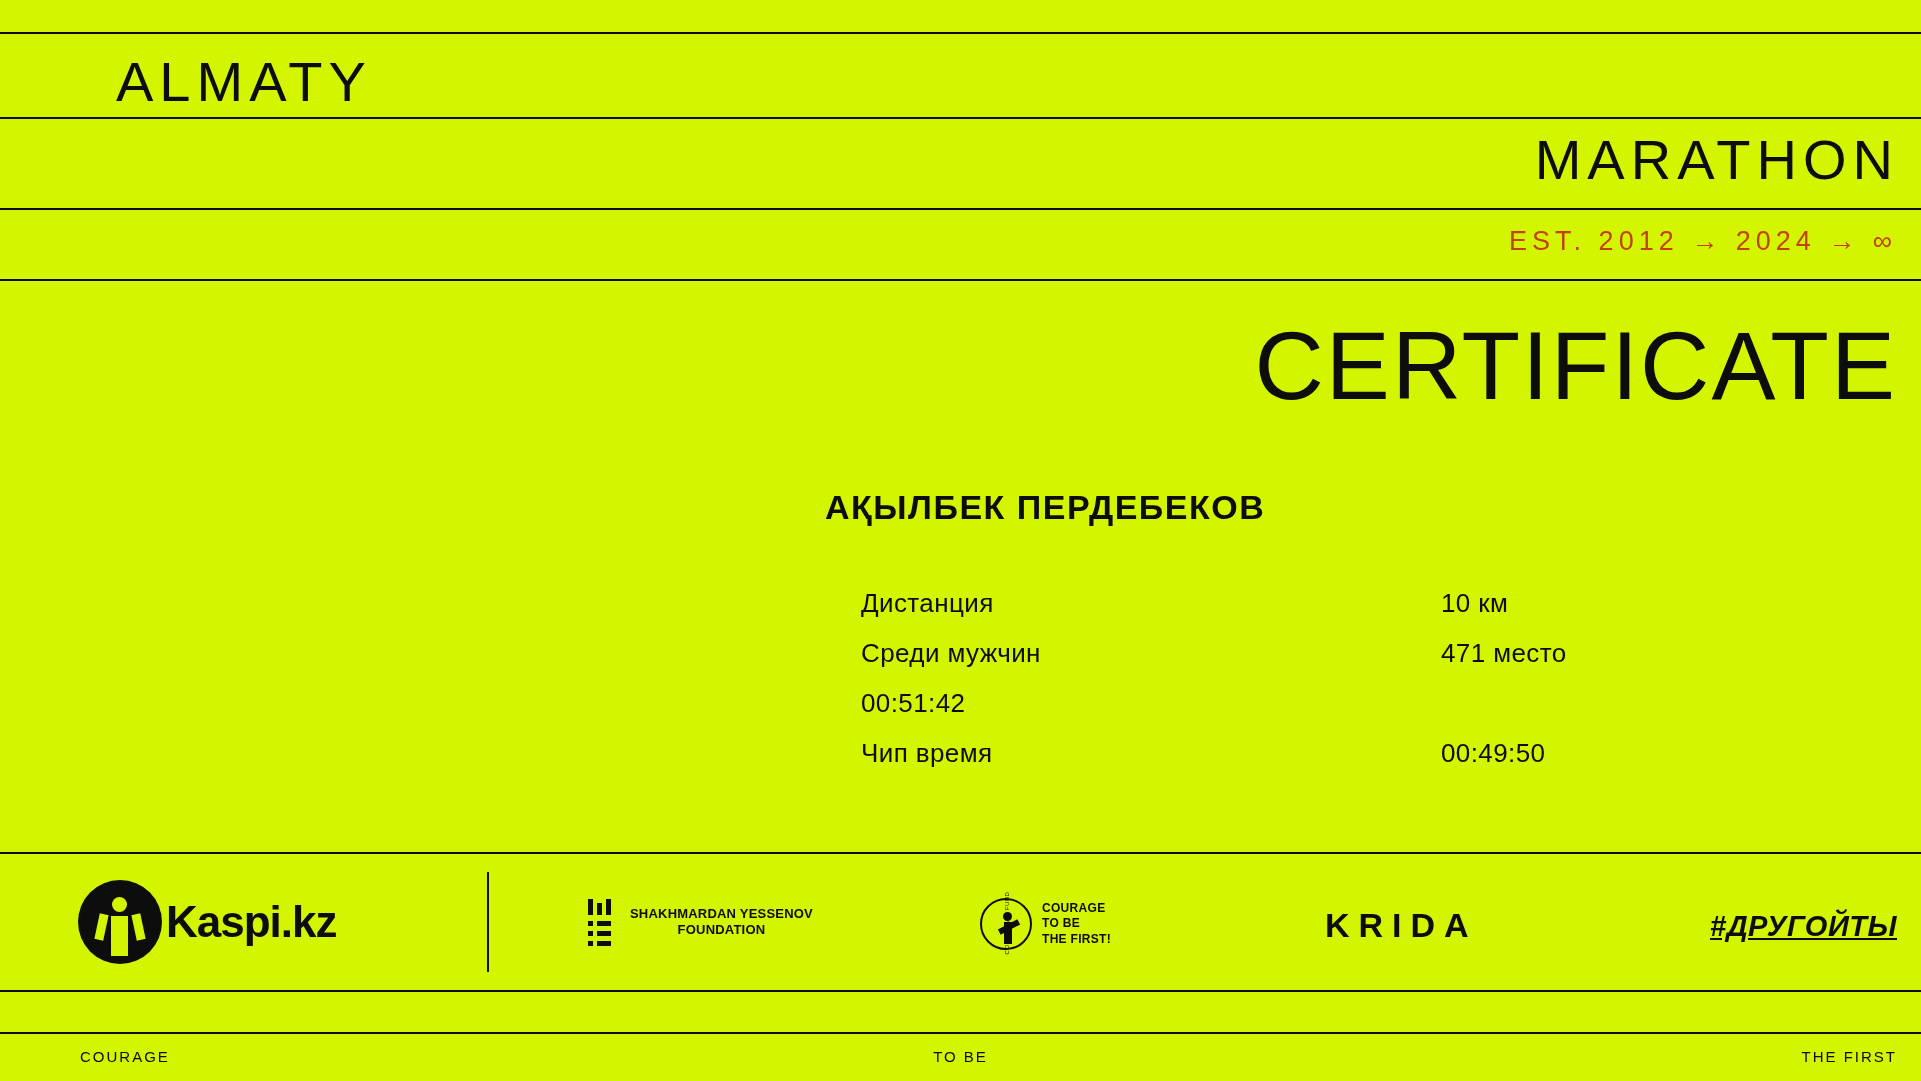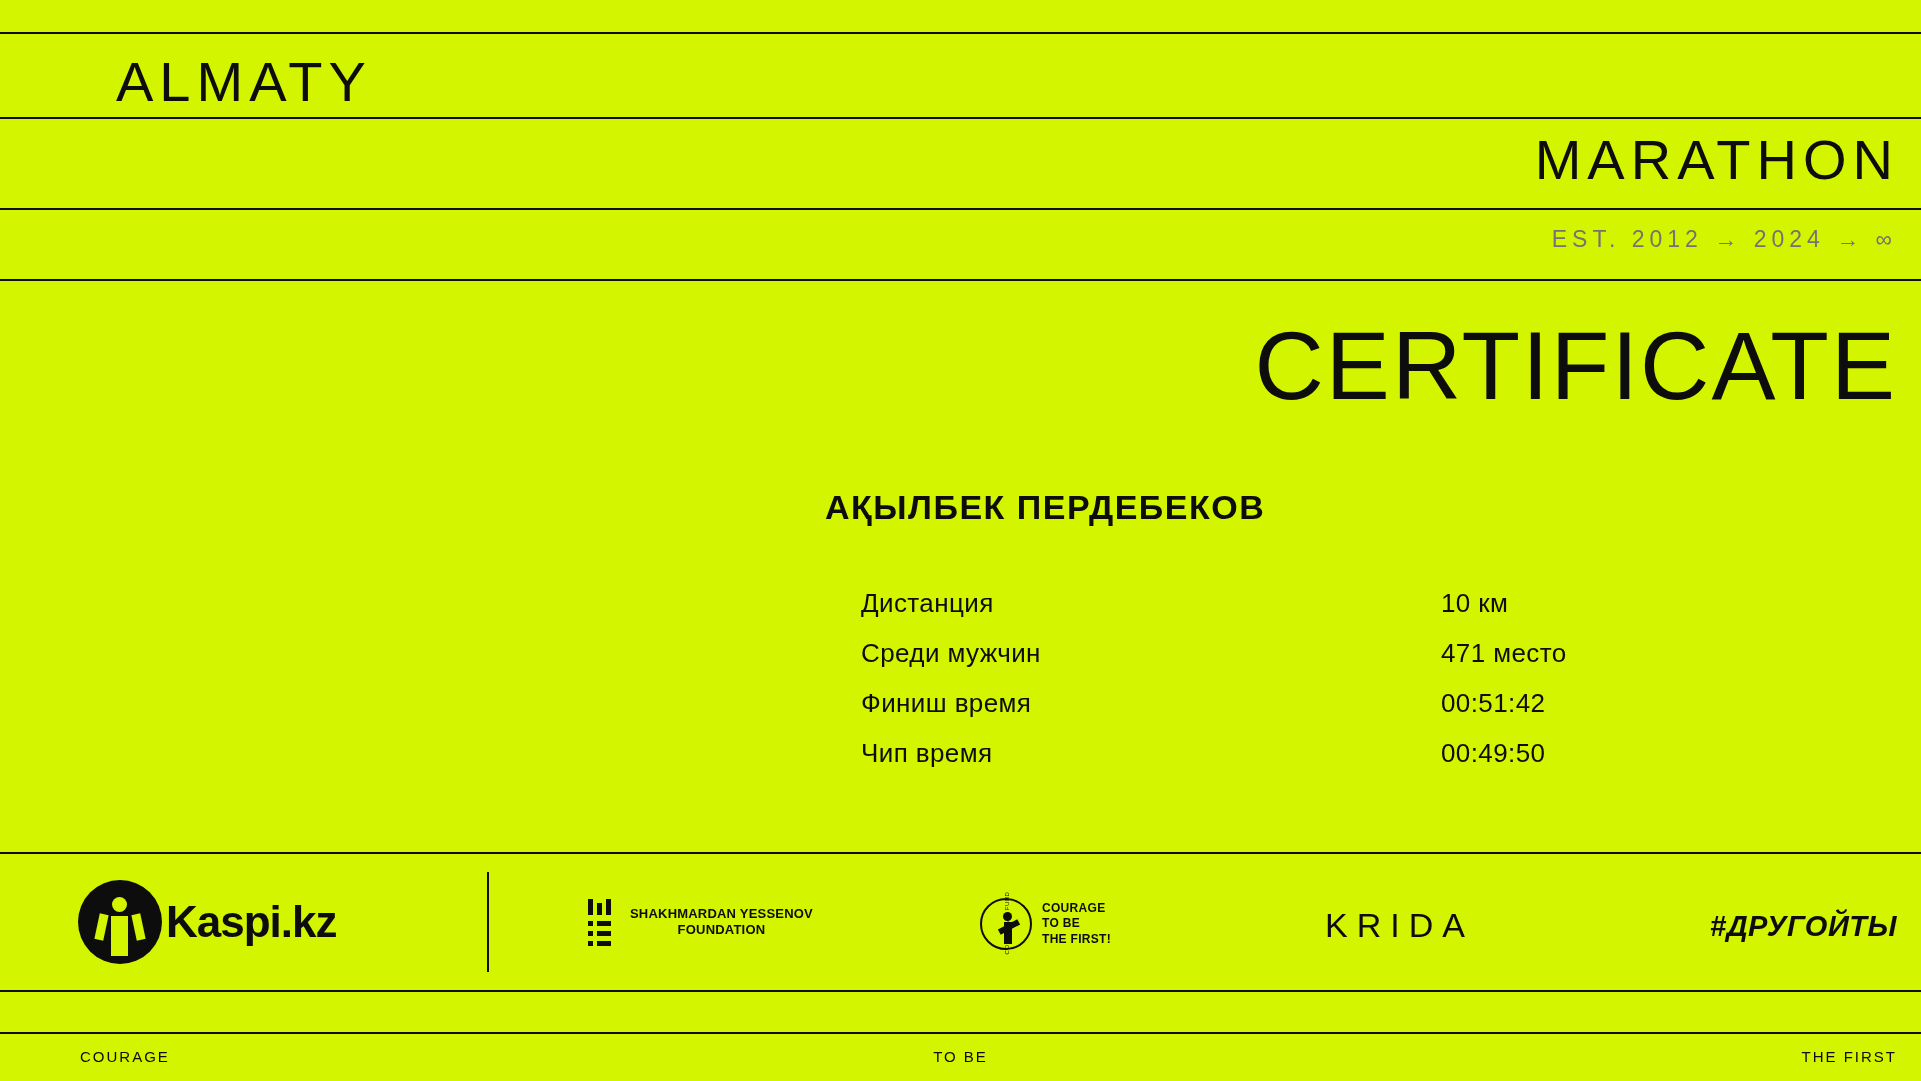--- a/index.html
+++ b/index.html
@@ -53,23 +53,23 @@
     font-size: 56px;
     letter-spacing: 6px;
     font-weight: 400;
     color: #0d0d0d;
     line-height: 1;
   }
   .hdr-est {
     position: absolute;
     right: 24px;
     top: 228px;
-    font-size: 23px;
+    font-size: 27px;
     letter-spacing: 5px;
-    color: #737373;
+    color: #c2410c;
     line-height: 1;
   }
 
   
   .title {
     position: absolute;
     right: 24px;
     top: 318px;
     font-size: 96px;
     letter-spacing: 2px;
@@ -241,30 +241,32 @@
     white-space: nowrap;
   }
 
   .sp-krida {
     position: absolute;
     left: 1325px;
     top: 52px;
     font-size: 34px;
     letter-spacing: 9px;
     color: #0d0d0d;
+    font-weight: bold;
   }
   .sp-drugoity {
     position: absolute;
     right: 24px;
     top: 56px;
     font-size: 29px;
     font-weight: bold;
     font-style: italic;
     letter-spacing: 0.5px;
     color: #0d0d0d;
+    text-decoration: underline;
   }
 
   
   .footer {
     position: absolute;
     top: 1032px;
     left: 0;
     width: 1921px;
     height: 49px;
     display: flex;
@@ -305,21 +307,20 @@
   <div class="results">
     <div class="result-row">
       <span class="result-label">Дистанция</span>
       <span class="result-value">10 км</span>
     </div>
     <div class="result-row">
       <span class="result-label">Среди мужчин</span>
       <span class="result-value">471 место</span>
     </div>
     <div class="result-row">
-      <span class="result-label">Финиш время</span>
       <span class="result-value">00:51:42</span>
     </div>
     <div class="result-row">
       <span class="result-label">Чип время</span>
       <span class="result-value">00:49:50</span>
     </div>
   </div>
 
   <div class="sponsors">
 

